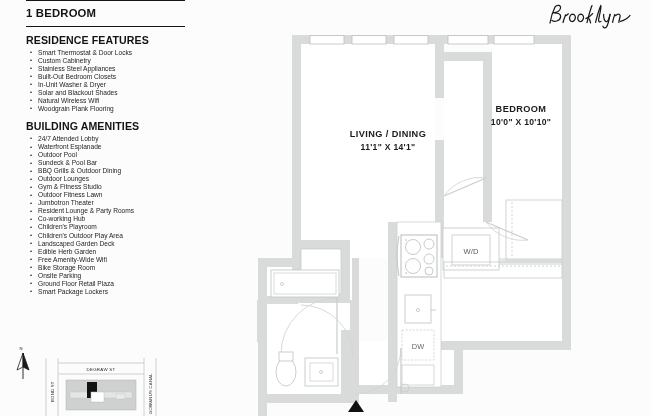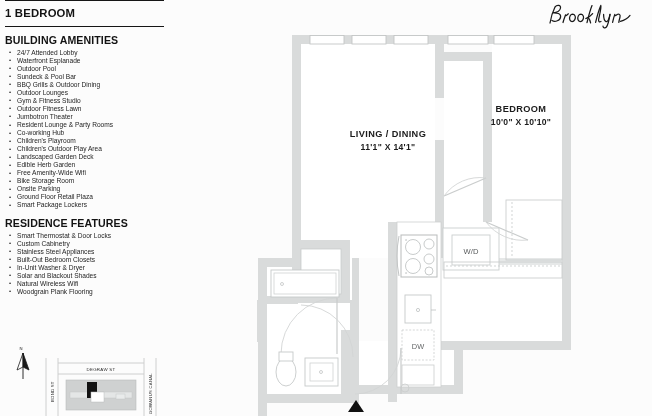--- a/index.html
+++ b/index.html
@@ -18,21 +18,21 @@
   #page {
     position: relative;
     width: 652px;
     height: 416px;
     background: #fcfcfc;
   }
 
   
   .info-panel {
     position: absolute;
-    left: 5px;
+    left: 26px;
     top: 0px;
     width: 172px;
   }
   .rule {
     height: 0;
     border-top: 1.4px solid #161616;
     width: 159px;
   }
   .rule.thin { border-top-width: 1.2px; }
   .unit-title {
@@ -120,20 +120,34 @@
 
   <div class="info-panel">
 
     <div class="rule"></div>
 
     <div class="unit-title">
       <div>1 BEDROOM</div>
     </div>
 
     <div class="rule thin"></div>
+
+    <div class="section">
+      <div class="section-title">RESIDENCE FEATURES</div>
+      <ul class="bullets">
+        <li>Smart Thermostat &amp; Door Locks</li>
+        <li>Custom Cabinetry</li>
+        <li>Stainless Steel Appliances</li>
+        <li>Built-Out Bedroom Closets</li>
+        <li>In-Unit Washer &amp; Dryer</li>
+        <li>Solar and Blackout Shades</li>
+        <li>Natural Wireless Wifi</li>
+        <li>Woodgrain Plank Flooring</li>
+      </ul>
+    </div>
 
     <div class="section">
       <div class="section-title">BUILDING AMENITIES</div>
       <ul class="bullets">
         <li>24/7 Attended Lobby</li>
         <li>Waterfront Esplanade</li>
         <li>Outdoor Pool</li>
         <li>Sundeck &amp; Pool Bar</li>
         <li>BBQ Grills &amp; Outdoor Dining</li>
         <li>Outdoor Lounges</li>
@@ -146,34 +160,20 @@
         <li>Children's Outdoor Play Area</li>
         <li>Landscaped Garden Deck</li>
         <li>Edible Herb Garden</li>
         <li>Free Amenity-Wide Wifi</li>
         <li>Bike Storage Room</li>
         <li>Onsite Parking</li>
         <li>Ground Floor Retail Plaza</li>
         <li>Smart Package Lockers</li>
       </ul>
     </div>
-
-    <div class="section">
-      <div class="section-title">RESIDENCE FEATURES</div>
-      <ul class="bullets">
-        <li>Smart Thermostat &amp; Door Locks</li>
-        <li>Custom Cabinetry</li>
-        <li>Stainless Steel Appliances</li>
-        <li>Built-Out Bedroom Closets</li>
-        <li>In-Unit Washer &amp; Dryer</li>
-        <li>Solar and Blackout Shades</li>
-        <li>Natural Wireless Wifi</li>
-        <li>Woodgrain Plank Flooring</li>
-      </ul>
-    </div>
   </div>
 
   <div class="brand-script">
     <svg width="96" height="28" viewBox="0 0 96 28" xmlns="http://www.w3.org/2000/svg">
       <g fill="none" stroke="#1a1a1a" stroke-width="1.25" stroke-linecap="round" stroke-linejoin="round">
 
         <path d="M6 21 C7 15 9 9 11 5 C13 2.5 17 3 16.5 6 C16 9 12 10.5 9 10.8 C13 10.6 17 11.5 16.6 14.8 C16.2 18.5 11 20.5 8 18.5"></path>
 
         <path d="M19 20.5 C20 17 21 14.5 21.6 12.8 C21.8 14.6 22.6 13 24.4 11.8"></path>
 

